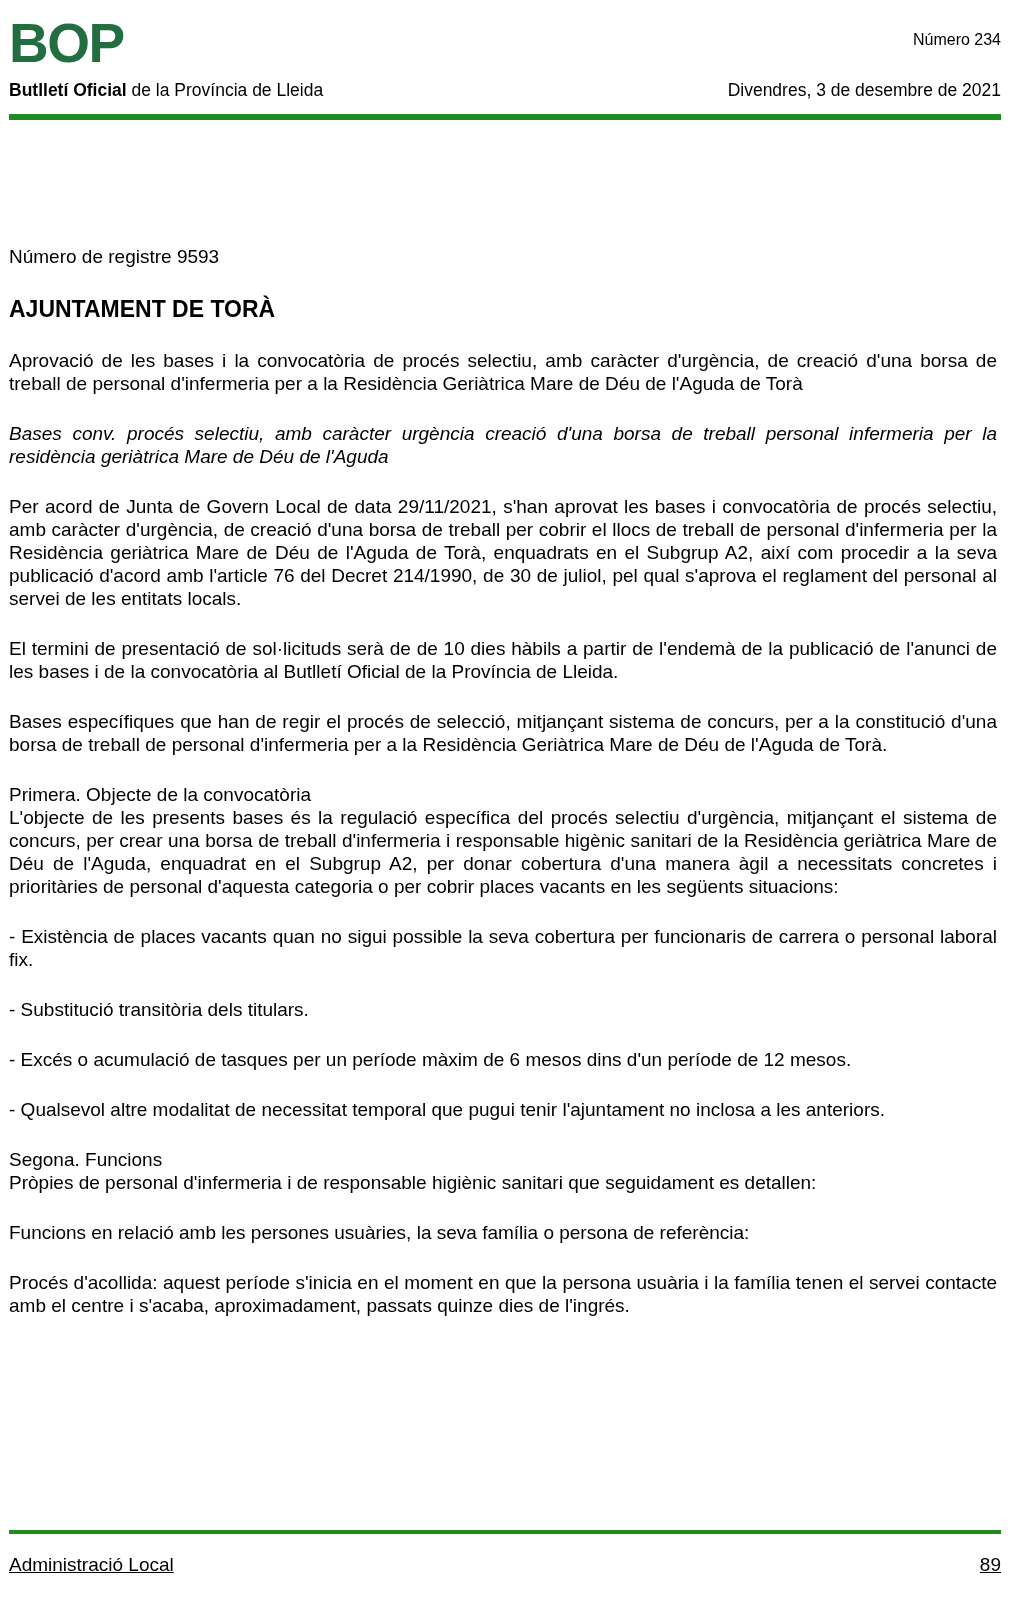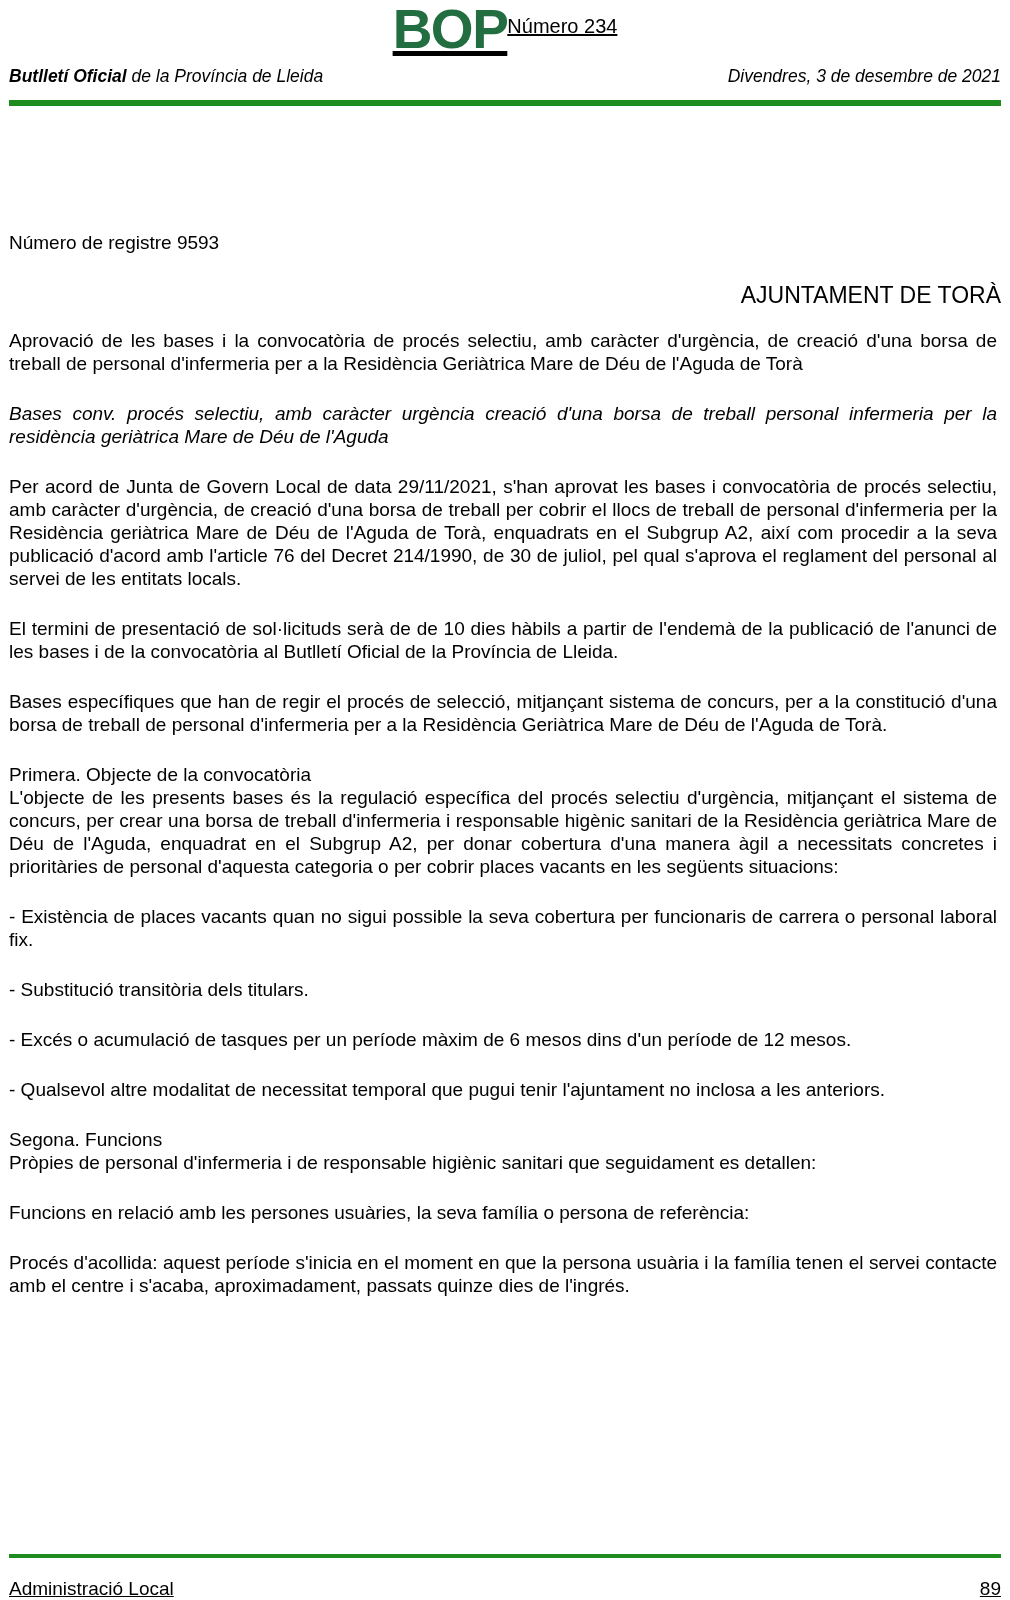--- a/index.html
+++ b/index.html
@@ -11,55 +11,55 @@
     position: relative;
     overflow: hidden;
   }
   .page {
     position: absolute; inset: 0;
     padding: 0 9px;
     box-sizing: border-box;
   }
   
   .masthead-top {
-    display: flex; justify-content: center; align-items: flex-start;
-    height: 58px; padding-top: 4px; text-decoration: underline;
+    display: flex; justify-content: space-between; align-items: flex-start;
+    height: 58px; padding-top: 18px;
   }
   .logo {
     font-size: 55px; line-height: 50px; font-weight: 700;
     letter-spacing: -1.5px;
     color: var(--brand_green, #236e41);
   }
-  .issue-number { font-size: 20px; line-height: 22px; padding-top: 11px; }
+  .issue-number { font-size: 16px; line-height: 22px; padding-top: 11px; }
   .masthead-sub {
     display: flex; justify-content: space-between; align-items: baseline;
-    font-size: 17.5px; line-height: 24px; margin-top: 2px; font-style: italic;
+    font-size: 17.5px; line-height: 24px; margin-top: 2px;
   }
   .pub-bold { font-weight: 700; }
   .masthead-rule {
     height: 6px; margin-top: 12px;
     background: var(--rule_green, #1e8c1e);
   }
   
   main { margin-top: 125px; }
   .block {
     font-size: 19px; line-height: 23px;
     text-align: justify;
     margin: 0 4px 27px 0;
   }
   .registry { text-align: left; }
   .org-name {
-    font-size: 23px; line-height: 28px; font-weight: 400;
-    text-align: right;
-    margin: 0 0 20px 0;
+    font-size: 23px; line-height: 28px; font-weight: 700;
+    text-align: left;
+    margin: 0 0 26px 0;
   }
   .subject { font-style: italic; }
   .block-heading { display: block; }
   
-  footer { position: absolute; left: 9px; right: 9px; bottom: 8px; height: 38px; text-decoration: underline; }
+  footer { position: absolute; left: 9px; right: 9px; bottom: 1px; height: 69px; text-decoration: underline; }
   .footer-rule {
     position: absolute; top: 0; left: 0; right: 0; height: 4px;
     background: var(--rule_green, #1e8c1e);
   }
   .footer-row {
     display: flex; justify-content: space-between; align-items: baseline;
     padding-top: 23px; font-size: 19px; line-height: 23px;
   }
 </style>
 </head>

